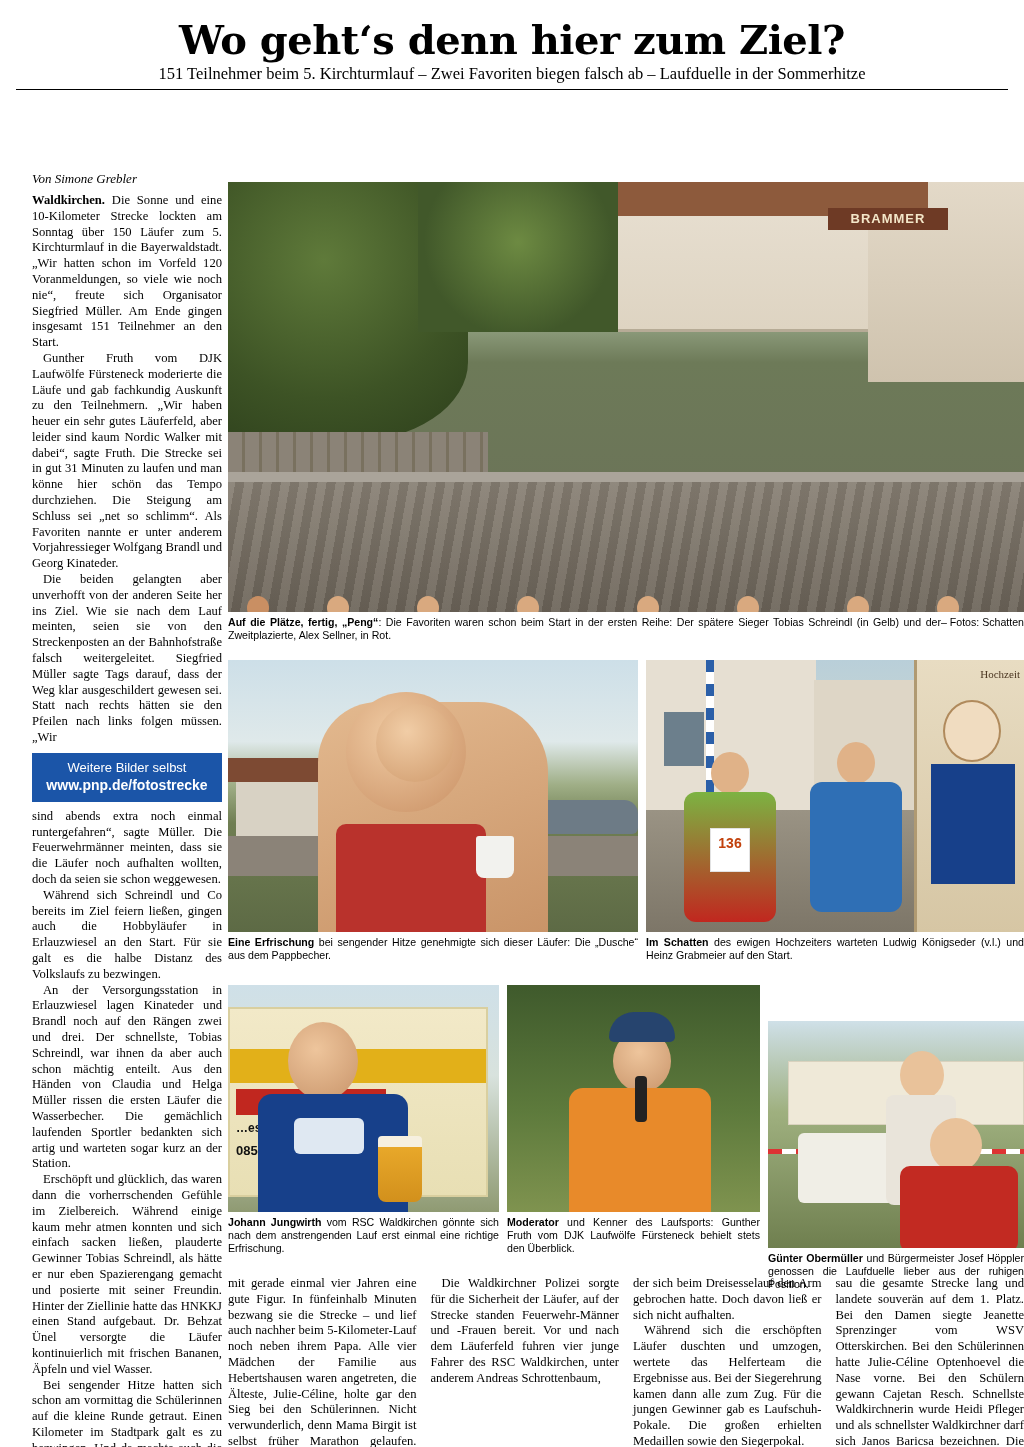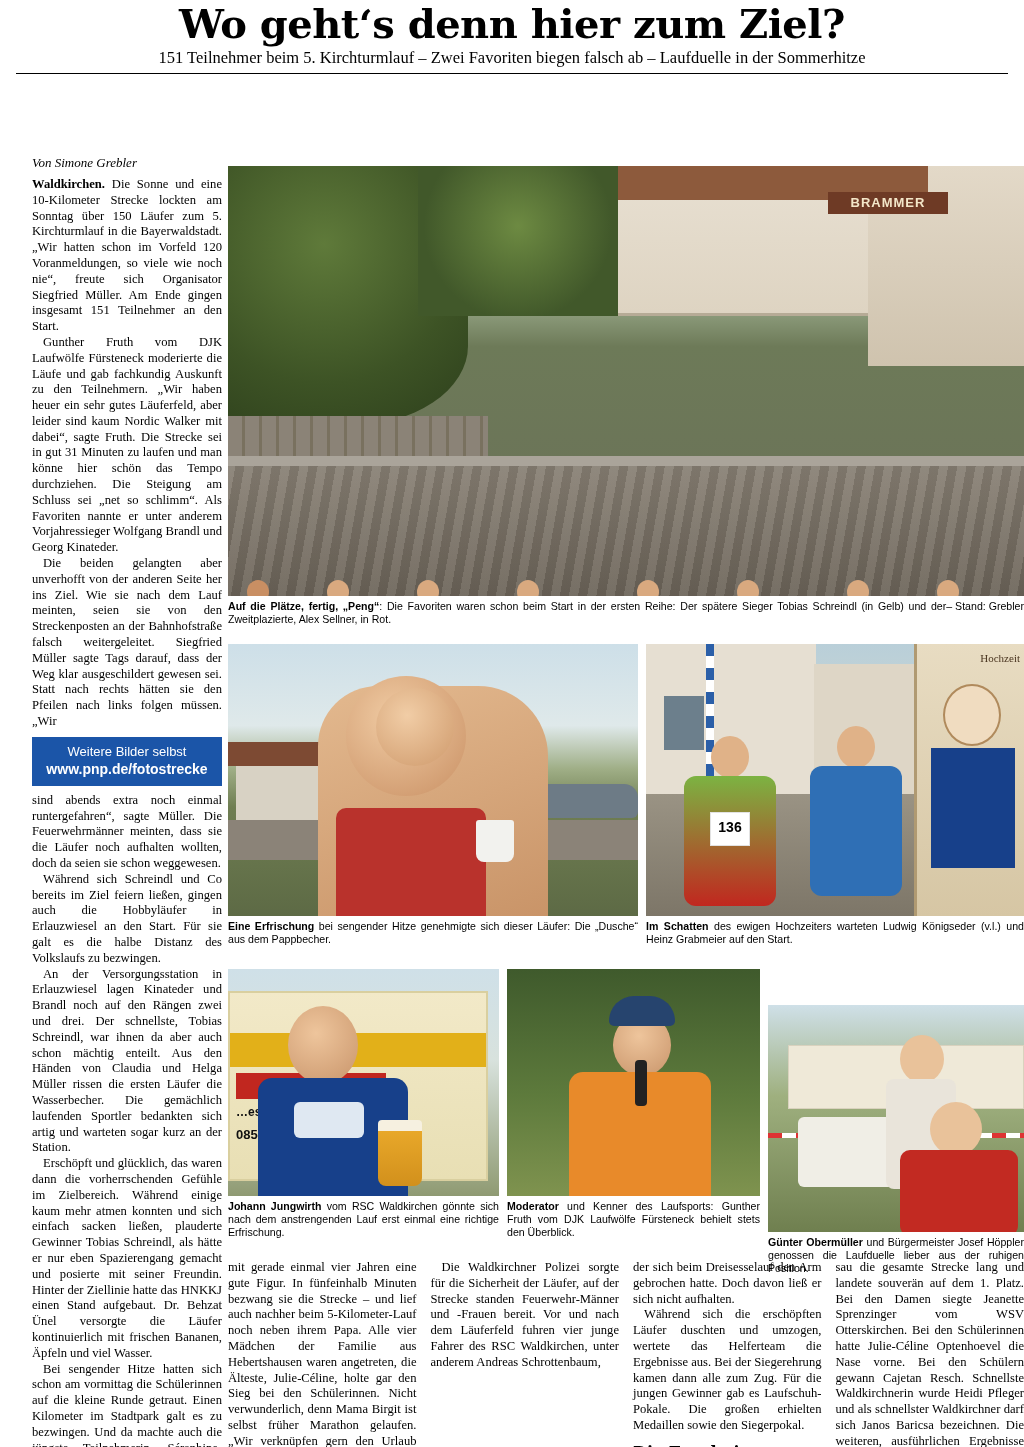--- a/index.html
+++ b/index.html
@@ -15,21 +15,21 @@
   .page { position: relative; width: 1024px; height: 1447px; padding: 0 16px; }
 
   
   .headline {
     text-align: center;
     font-family: "DejaVu Serif", serif;
     font-weight: bold;
     font-size: 40px;
     line-height: 1.02;
     letter-spacing: -0.5px;
-    margin: 4px 0 4px 0;
+    margin: 20px 0 4px 0;
   }
   .subhead {
     text-align: center;
     font-family: "Liberation Serif", serif;
     font-size: 16.5px;
     line-height: 1.1;
     margin: 0 0 6px 0;
   }
   .rule { height: 1px; background: #000; margin: 2px 0 0 0; }
 
@@ -188,22 +188,22 @@
   
   .sh-bg { position:absolute; inset:0; background: linear-gradient(#b9cfd9,#cfd8cf 40%,#a8a89a 100%); }
   .sh-bld { position:absolute; left:0; top:0; width:170px; height:150px; background:#e6dfd2; }
   .sh-bld:after{content:"";position:absolute;left:18px;top:52px;width:40px;height:54px;background:#6c7f8c;}
   .sh-bld2 { position:absolute; left:168px; top:20px; width:120px; height:130px; background:#ded6c6; }
   .sh-maypole { position:absolute; left:60px; top:0; width:8px; height:150px; background: repeating-linear-gradient(#2b5fa8 0 12px,#ffffff 12px 24px); }
   .sh-ground { position:absolute; left:0; top:150px; width:100%; height:130px; background:linear-gradient(#9a9384,#7b7466); }
   .sh-figure { position:absolute; bottom:0; width:120px; }
   .sh-figure .h { position:absolute; left:50%; transform:translateX(-50%); top:0; width:38px; height:42px; border-radius:50%; background:#e0b288; }
   .sh-figure .b { position:absolute; left:50%; transform:translateX(-50%); top:40px; width:92px; height:130px; border-radius:12px; }
-  .sh-figure .bb { position:absolute; left:50%; transform:translateX(-50%); top:76px; width:40px; height:34px; background:#fff; border:1px solid #e2e2e2;
-                   font-family:"Liberation Sans",sans-serif; font-weight:bold; font-size:14px; text-align:center; line-height:28px; color:#000000;}
+  .sh-figure .bb { position:absolute; left:50%; transform:translateX(-50%); top:76px; width:40px; height:44px; background:#fff; border:1px solid #e2e2e2;
+                   font-family:"Liberation Sans",sans-serif; font-weight:bold; font-size:14px; text-align:center; line-height:28px; color:#c2410c;}
   .sh-carving {
     position:absolute; right:0; top:0; width:110px; height:100%;
     background: linear-gradient(#e8dcc2,#d6c6a4);
     border-left:3px solid #b09a72;
   }
   .sh-carving .face { position:absolute; left:26px; top:40px; width:58px; height:62px; border-radius:50%; background:#f0dcc0; border:2px solid #b08a5c;}
   .sh-carving .body { position:absolute; left:14px; top:104px; width:84px; height:120px; background:#17408a; }
   .sh-carving .txt { position:absolute; right:4px; top:8px; font-family:"Liberation Serif",serif; font-size:11px; color:#4a3520; }
 
   
@@ -320,21 +320,21 @@
           <div class="head"></div>
 
         </div>
 
         <div class="runner" style="left:720px;">
           <div class="head"></div>
 
         </div>
       </div>
       <div class="cap">
-        <span class="credit">– Stand: Grebler</span>
+        <span class="credit">– Fotos: Schatten</span>
         <b>Auf die Plätze, fertig, „Peng“</b><span>: Die Favoriten waren schon beim Start in der ersten Reihe: Der spätere Sieger Tobias Schreindl (in Gelb) und der Zweitplazierte, Alex Sellner, in Rot.</span>
       </div>
     </div>
 
     <div class="row2">
       <div class="p1">
         <div class="photo ph">
           <div class="rf-bg"></div>
           <div class="rf-house"></div>
           <div class="rf-car"></div>

